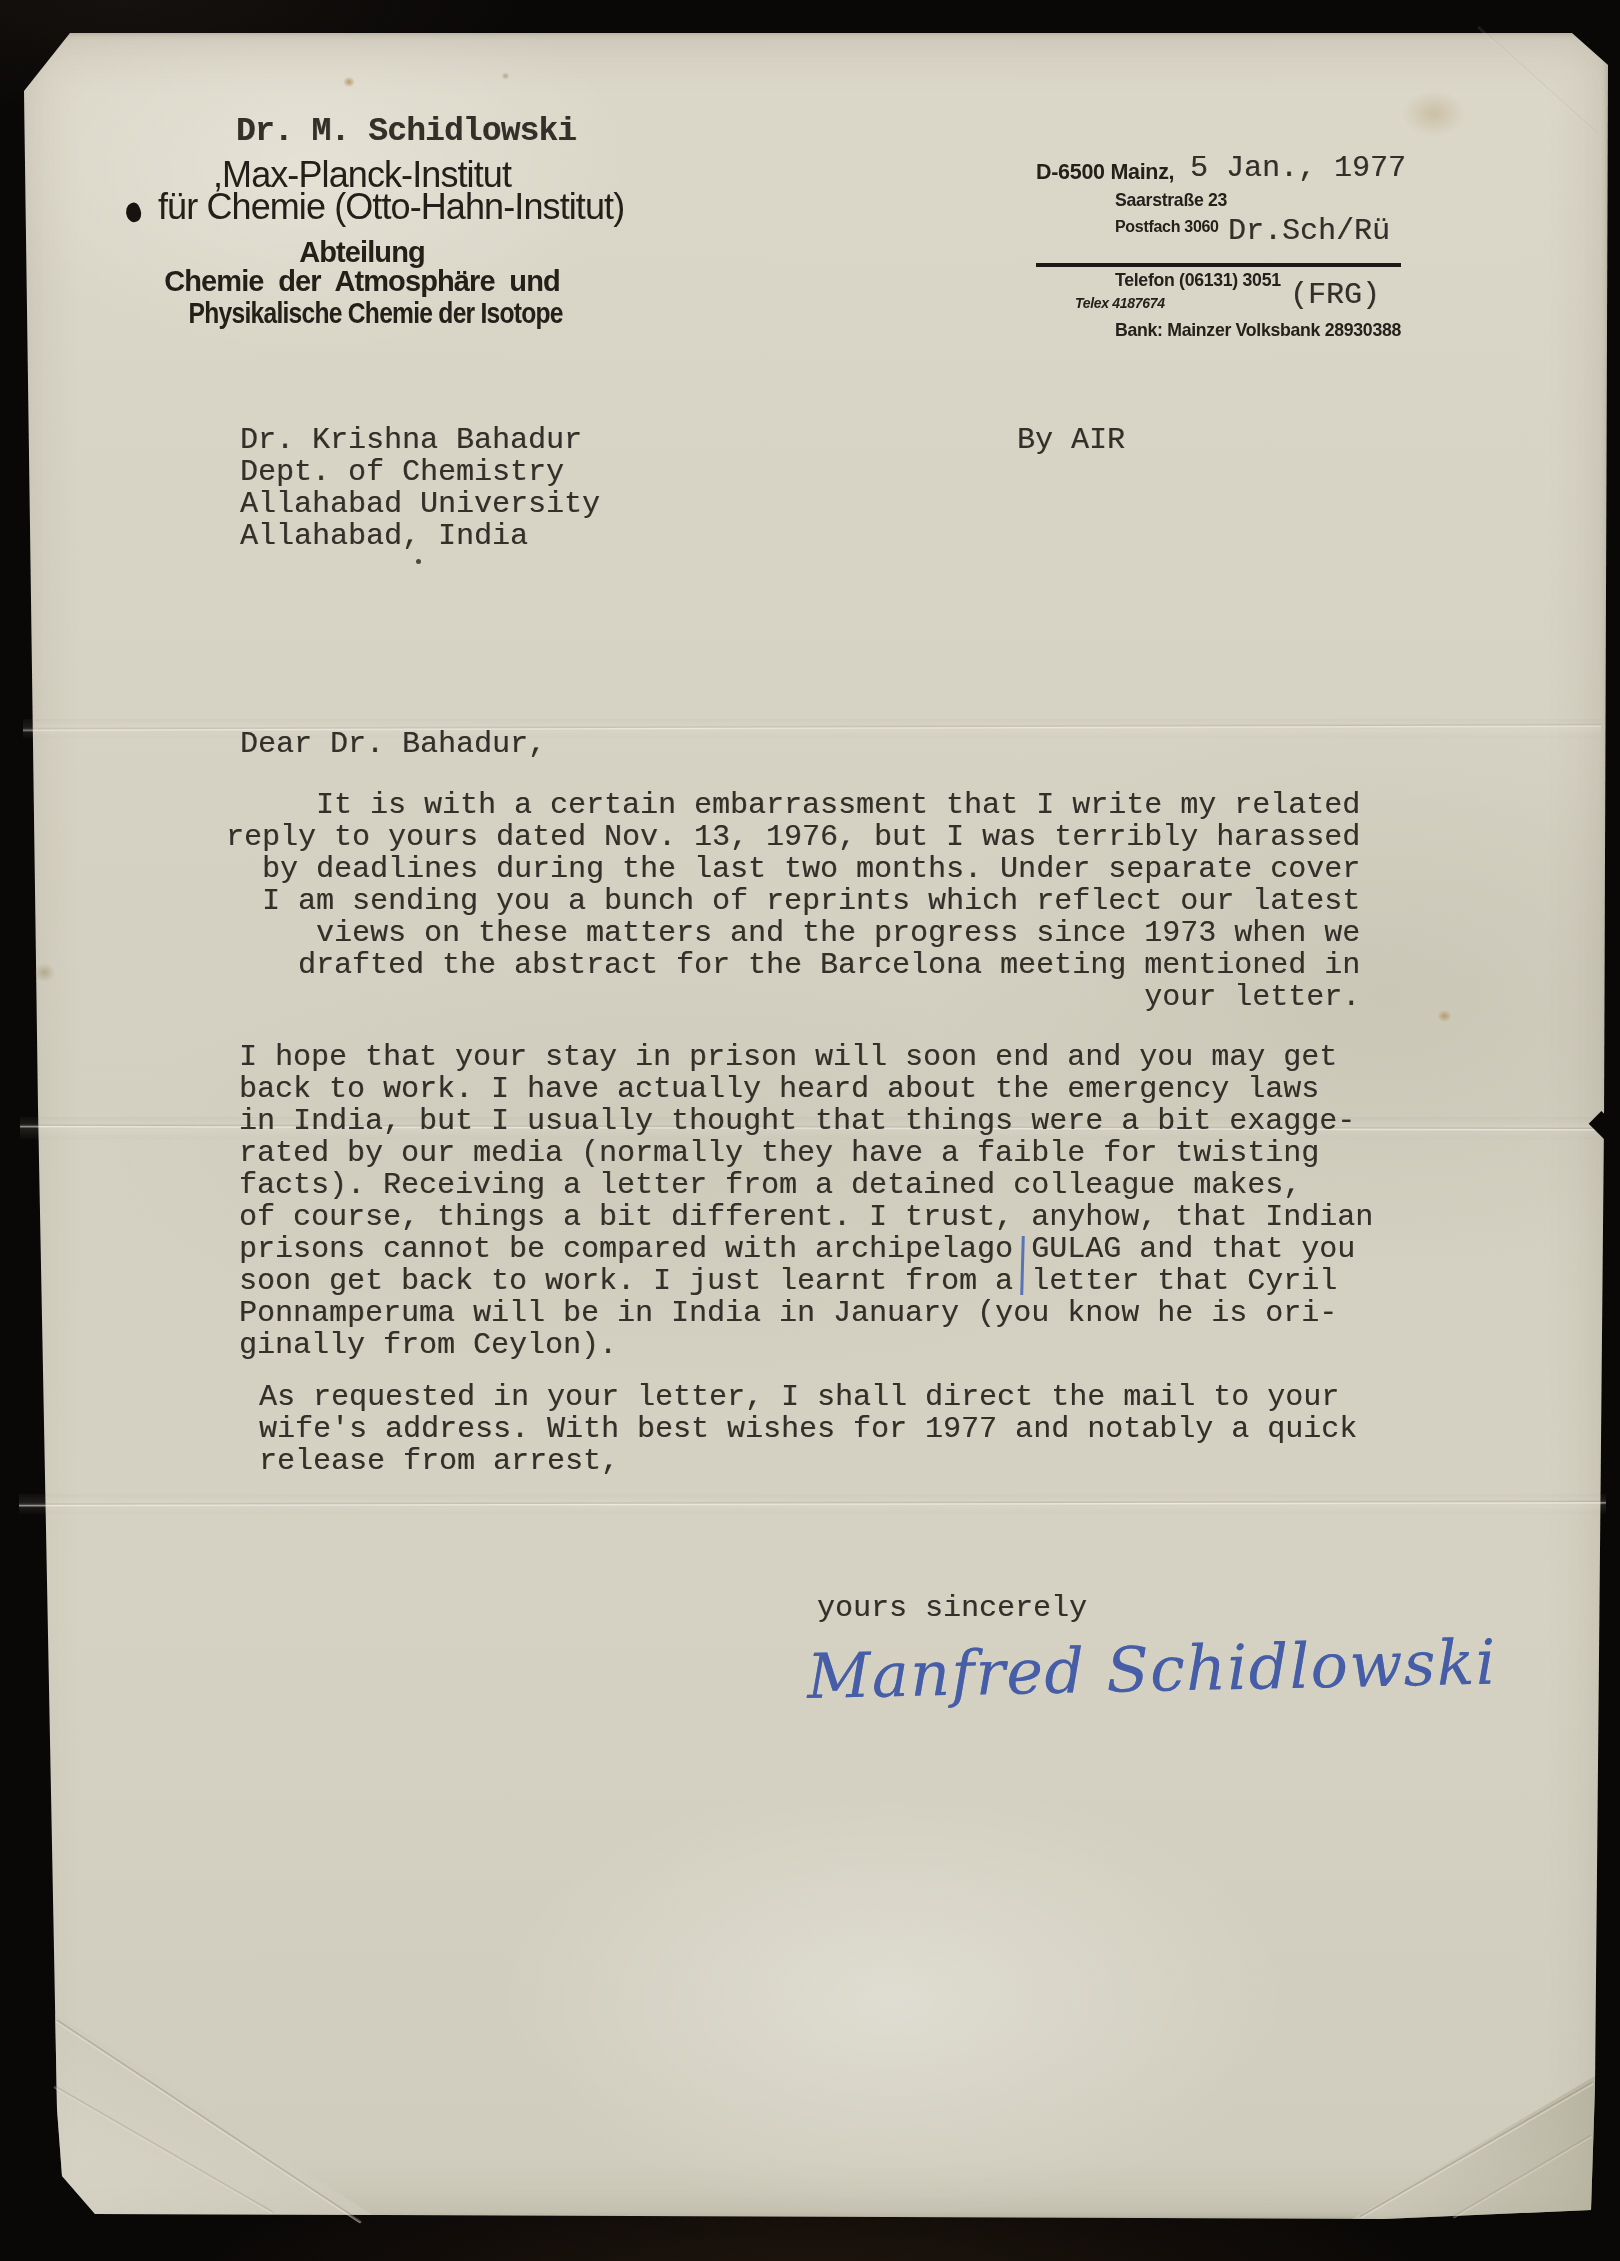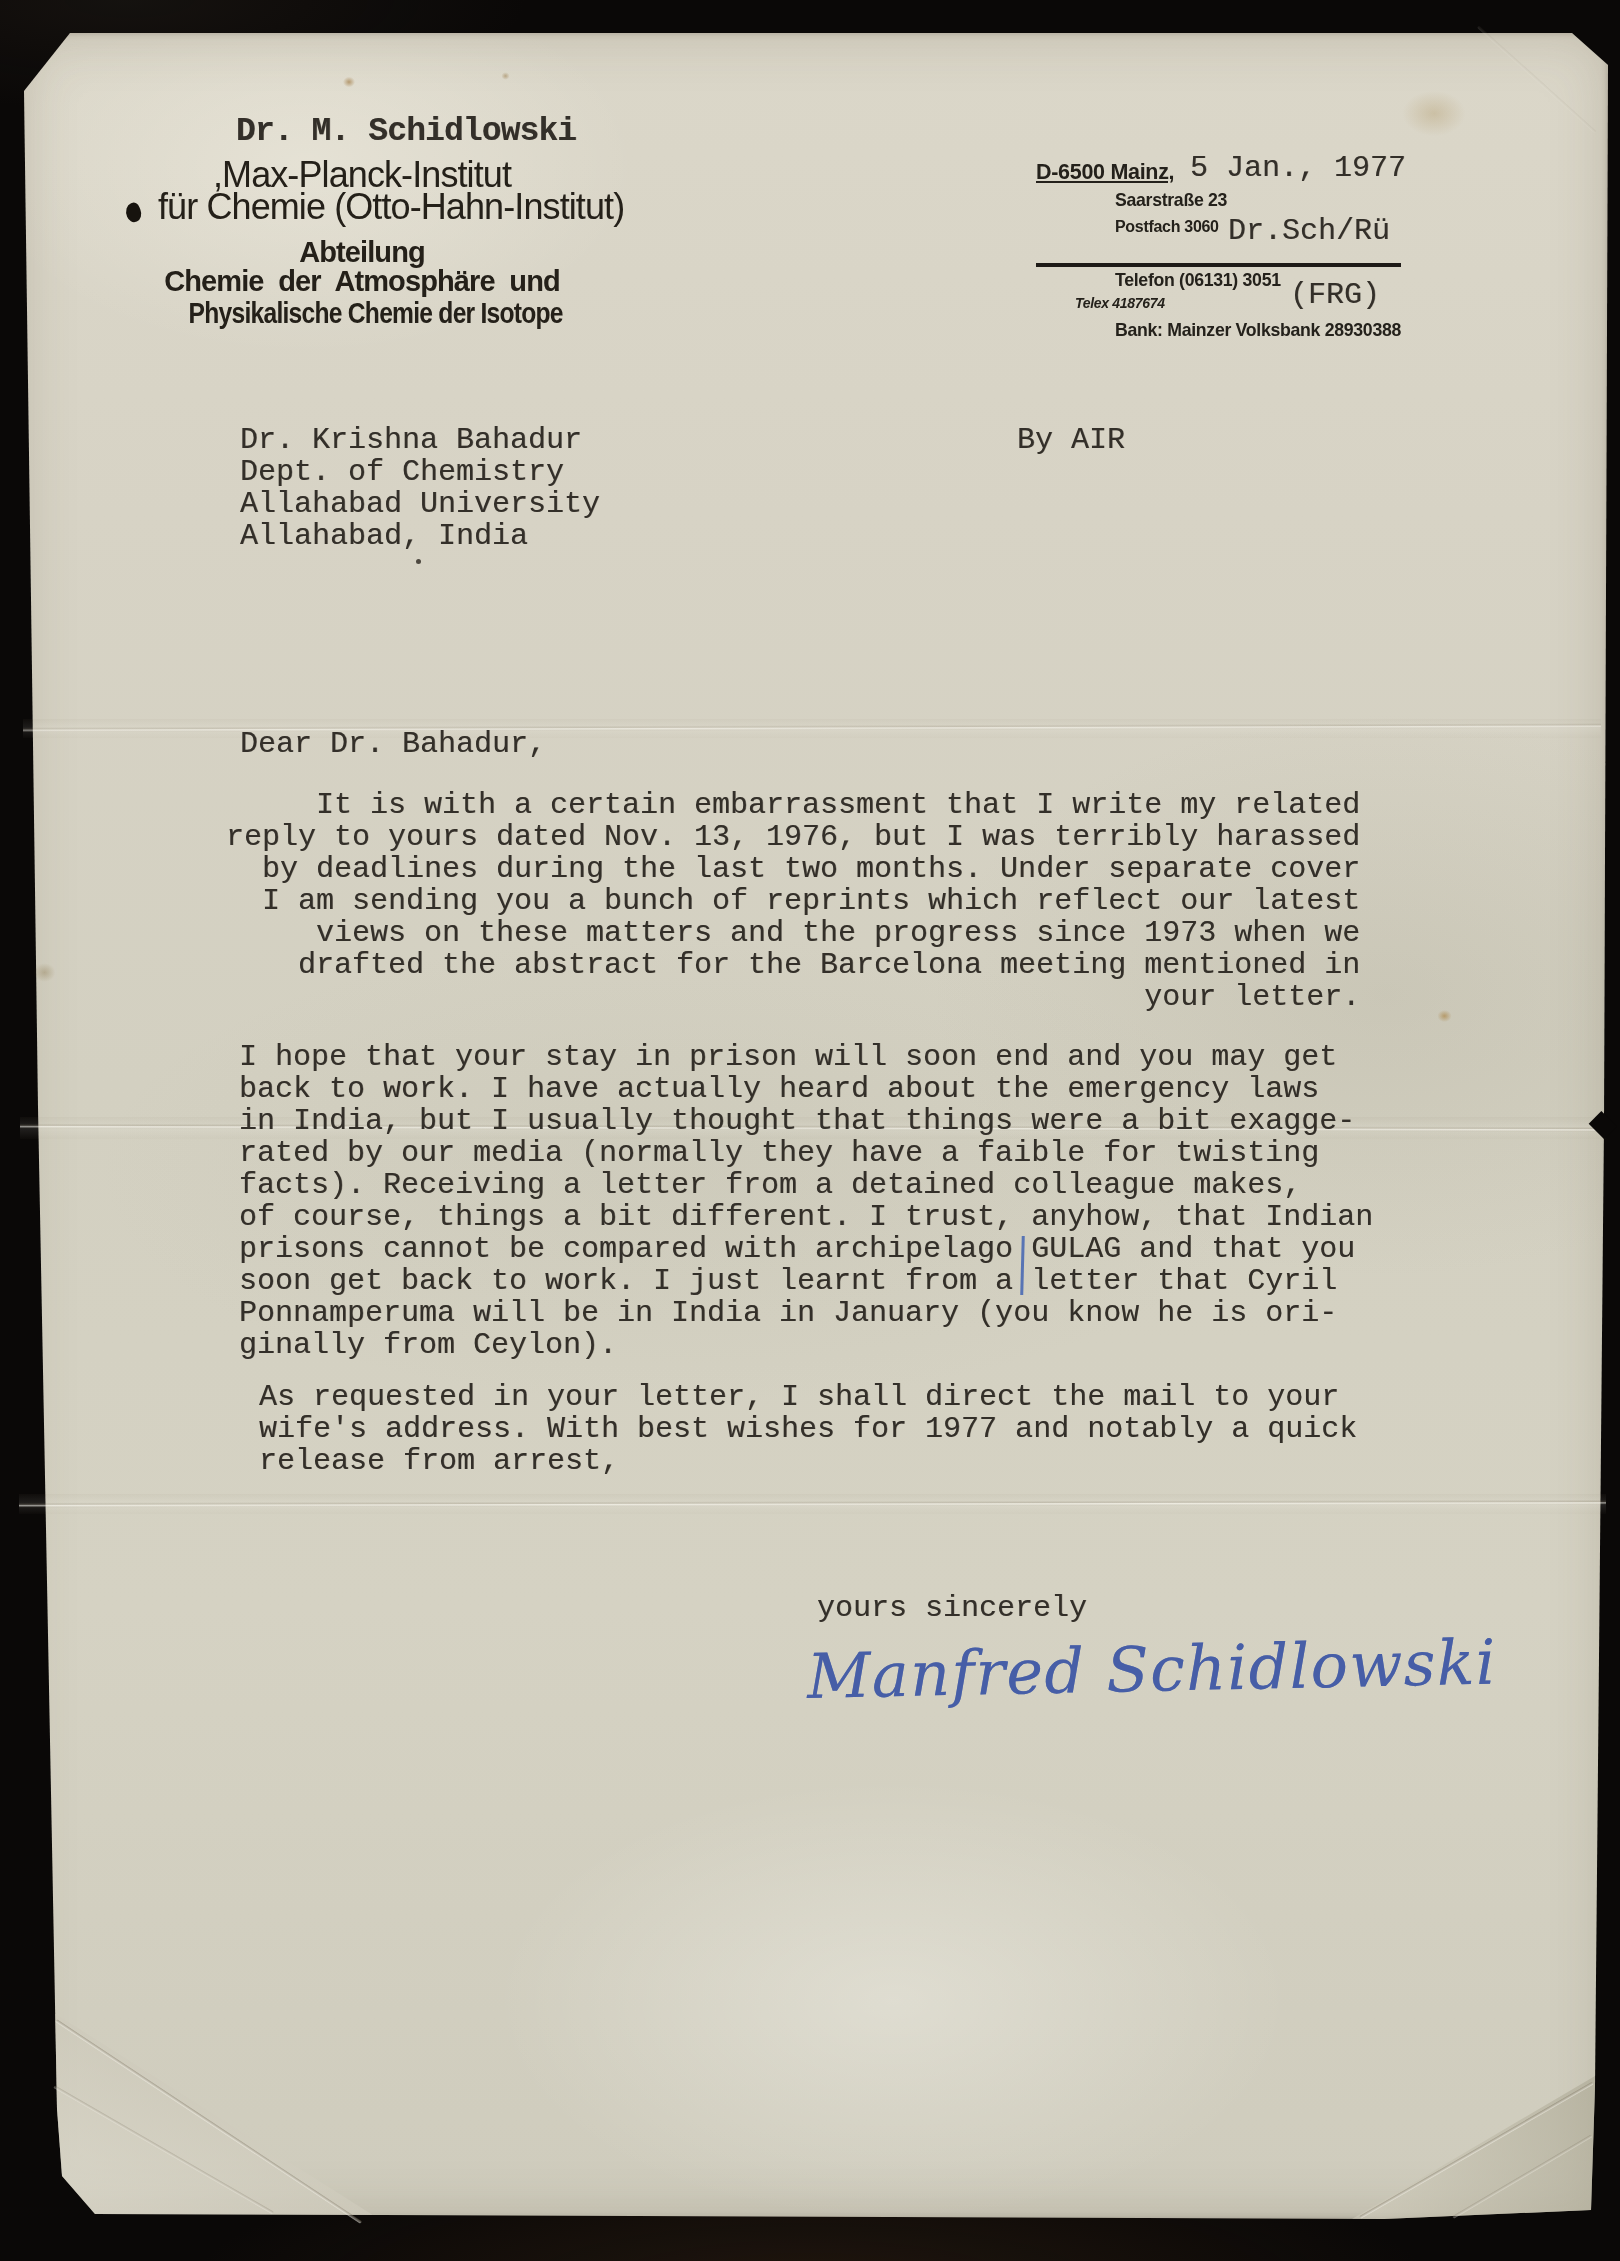--- a/index.html
+++ b/index.html
@@ -100,21 +100,21 @@
 <div class="abs notch" style="left:1592px;top:1116px;"></div>
 
 <div class="abs tw tw-b" style="left:236px;top:114px;font-size:33px;line-height:35px;letter-spacing:-0.9px;">Dr. M. Schidlowski</div>
 
 <div class="abs lh-line lh-reg" style="top:154px;">,Max-Planck-Institut</div>
 <div class="abs lh-line lh-reg" style="top:186px;">für Chemie (Otto-Hahn-Institut)</div>
 <div class="abs lh-line lh-bold" style="top:236px;">Abteilung</div>
 <div class="abs lh-line lh-bold" style="top:265px;word-spacing:7.6px;">Chemie der Atmosphäre und</div>
 <div class="abs lh-line lh-bold" style="top:297px;transform:scaleX(0.85);">Physikalische Chemie der Isotope</div>
 
-<div class="abs pr" style="left:1036px;top:160px;font-size:21.5px;text-decoration:underline;">D-6500 Mainz,</div>
+<div class="abs pr" style="left:1036px;top:160px;font-size:21.5px;">D-6500 Mainz,</div>
 <div class="abs tw" style="left:1190px;top:152px;">5 Jan., 1977</div>
 <div class="abs pr" style="left:1115px;top:190px;font-size:17.7px;">Saarstraße 23</div>
 <div class="abs pr" style="left:1115px;top:218px;font-size:16px;">Postfach 3060</div>
 <div class="abs tw" style="left:1228px;top:215px;">Dr.Sch/Rü</div>
 <div class="abs rule" style="left:1036px;top:263px;width:365px;"></div>
 <div class="abs pr" style="left:1115px;top:270px;font-size:17.7px;">Telefon (06131) 3051</div>
 <div class="abs pr" style="left:1075px;top:295px;font-size:14px;font-style:italic;">Telex 4187674</div>
 <div class="abs tw" style="left:1290px;top:279px;">(FRG)</div>
 <div class="abs pr" style="left:1115px;top:320px;font-size:17.7px;">Bank: Mainzer Volksbank 28930388</div>
 

